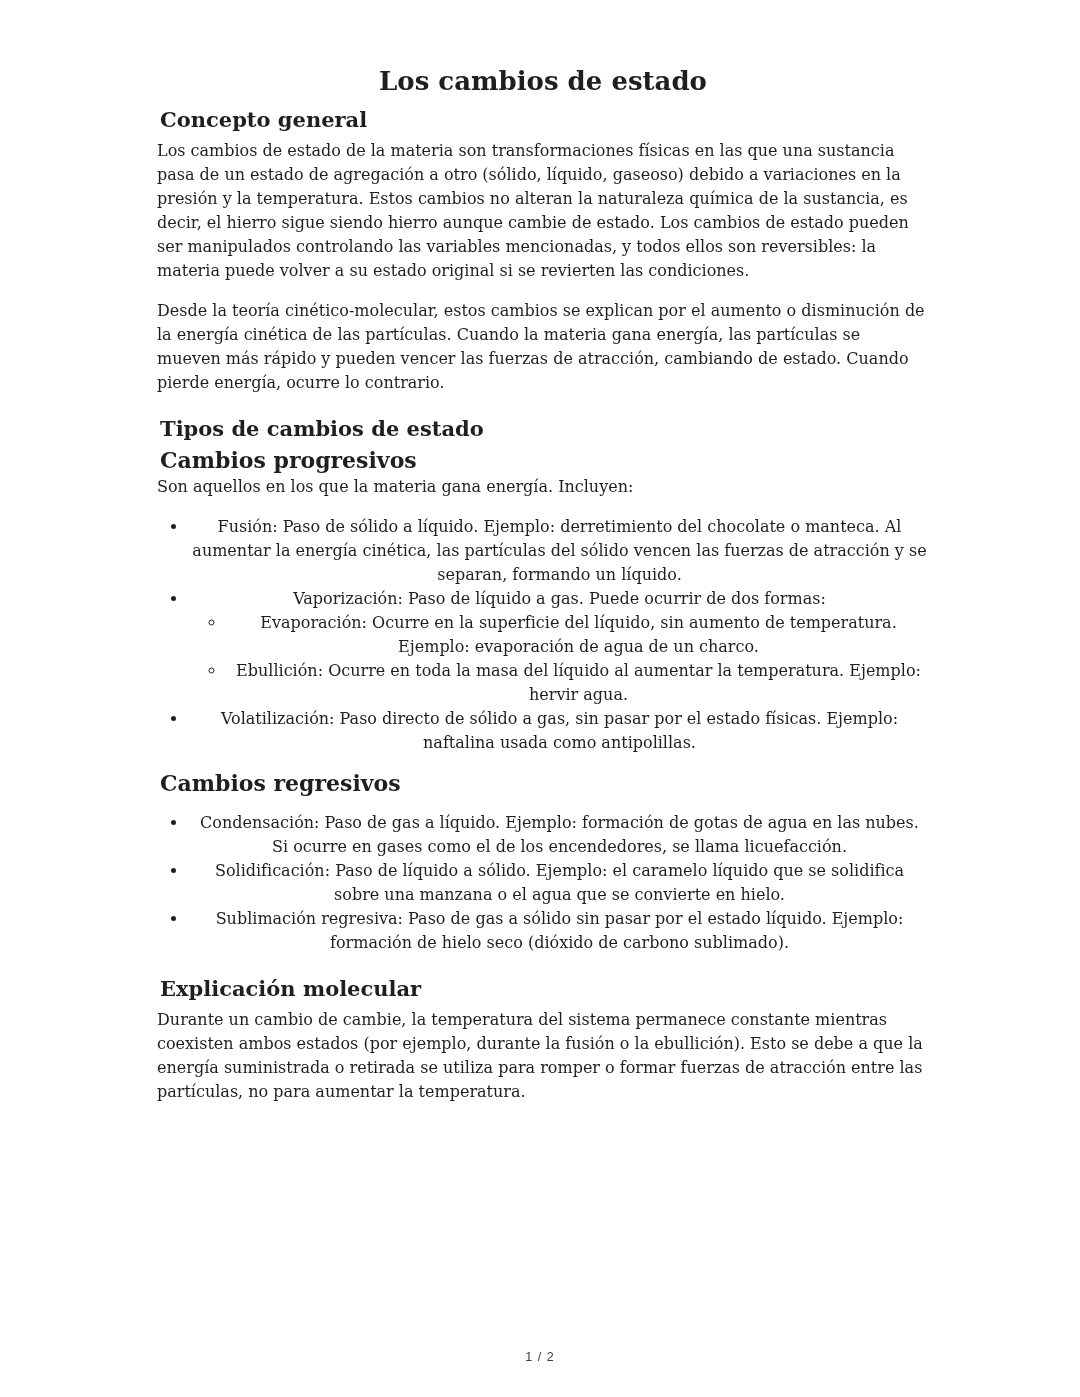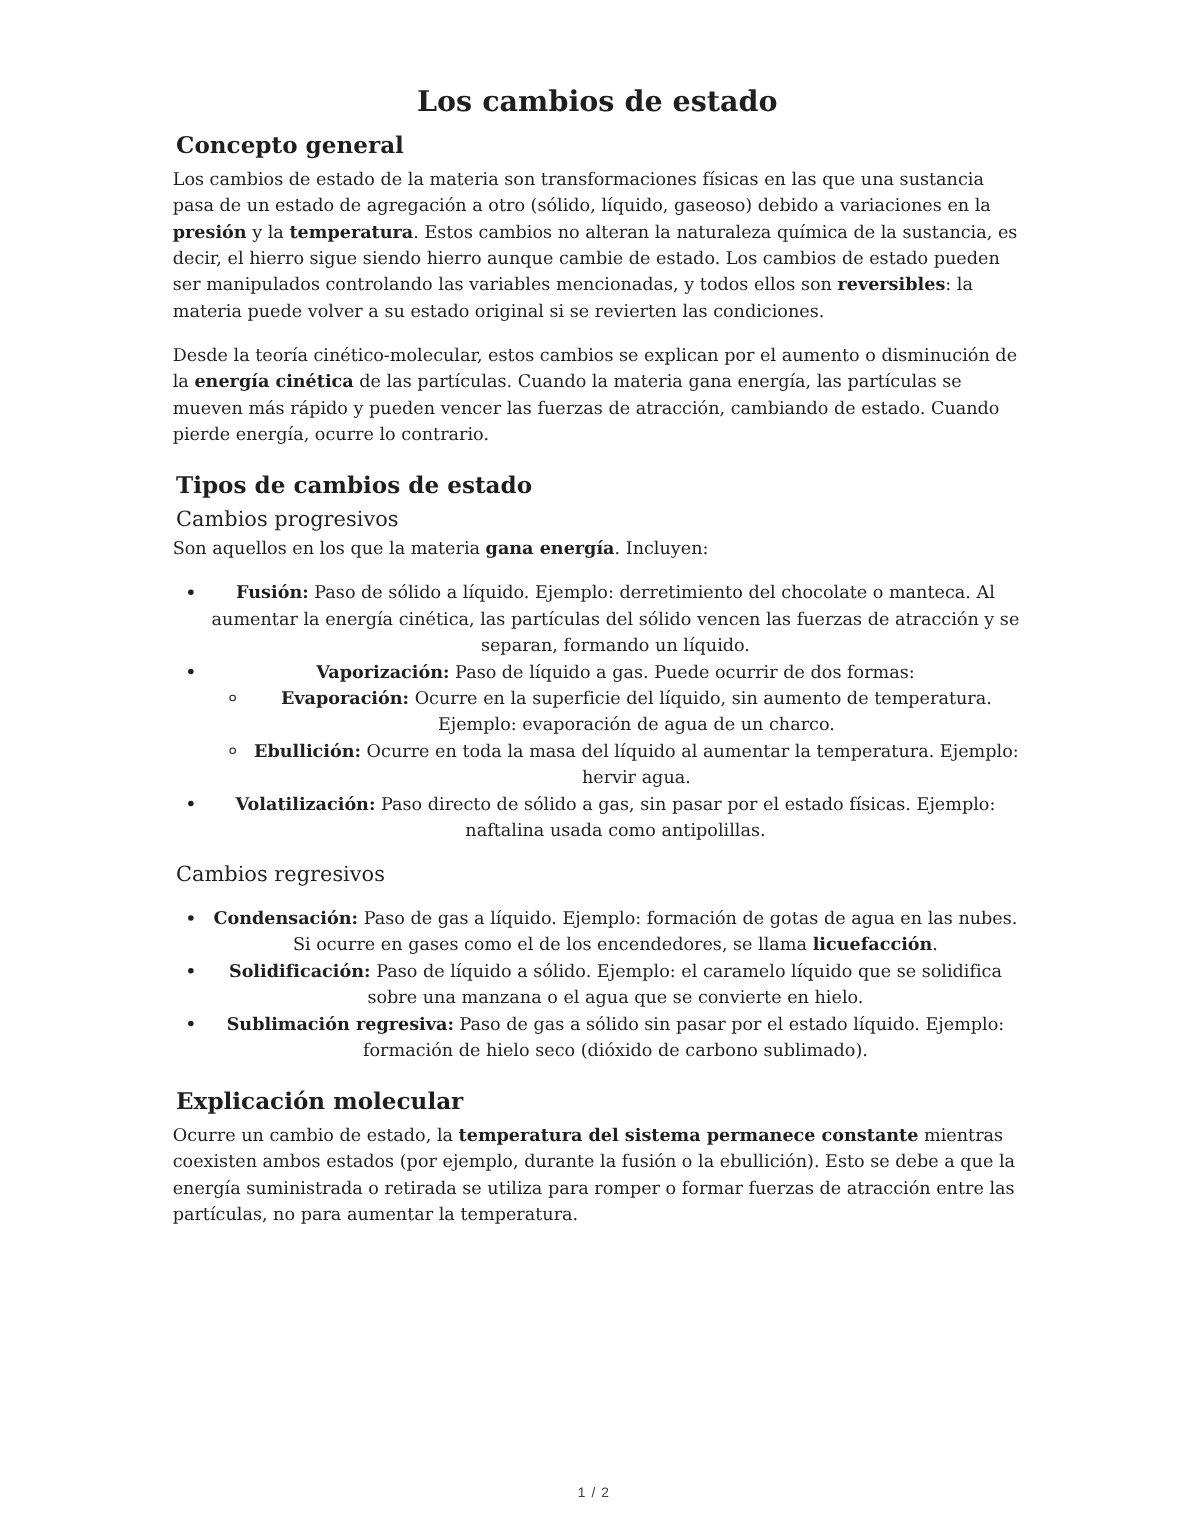--- a/index.html
+++ b/index.html
@@ -11,21 +11,21 @@
     width: 1080px;
     height: 1397px;
     position: relative;
     overflow: hidden;
     font-family: "DejaVu Serif", serif;
     color: #1f1f1f;
     -webkit-font-smoothing: antialiased;
   }
   .page {
     position: absolute;
-    top: 16px;
+    top: 4px;
     left: 157px;
     width: 772px;
     padding-top: 60px;
     font-size: 16px;
     line-height: 24px;
     text-align: left;
   }
   h1.doc-title {
     font-size: 26px;
     line-height: 34px;
@@ -37,23 +37,23 @@
     font-size: 21px;
     line-height: 28px;
     font-weight: bold;
     margin: 20px 0 5px 0;
     padding-left: 3px;
   }
   h2.section-heading.first {
     margin-top: 4px;
   }
   h3.subsection-heading {
-    font-size: 19px;
+    font-size: 22px;
     line-height: 24px;
-    font-weight: normal;
+    font-weight: bold;
     margin: 0 0 3px 0;
     padding-left: 3px;
   }
   p.body-paragraph {
     margin: 0 0 16px 0;
   }
   p.list-intro {
     margin: 0;
   }
   ul.bullet-list {
@@ -75,21 +75,21 @@
     position: absolute;
     top: 1350px;
     left: 0;
     width: 1080px;
     text-align: center;
     font-family: "Liberation Sans", sans-serif;
     font-size: 12.5px;
     letter-spacing: 1px;
     color: #3c4043;
   }
-  b { font-weight: bold; }
+  b { font-weight: normal; }
 </style>
 </head>
 <body>
 
 <div class="page">
 
   <h1 class="doc-title">Los cambios de estado</h1>
 
   <h2 class="section-heading first">Concepto general</h2>
   <p class="body-paragraph"><span>Los cambios de estado de la materia son transformaciones físicas en las que una sustancia pasa de un estado de agregación a otro (sólido, líquido, gaseoso) debido a variaciones en la </span><b>presión</b><span> y la </span><b>temperatura</b><span>. Estos cambios no alteran la naturaleza química de la sustancia, es decir, el hierro sigue siendo hierro aunque cambie de estado. Los cambios de estado pueden ser manipulados controlando las variables mencionadas, y todos ellos son </span><b>reversibles</b><span>: la materia puede volver a su estado original si se revierten las condiciones.</span></p>
@@ -128,18 +128,18 @@
     </li>
     <li>
       <span><b>Solidificación:</b><span> Paso de líquido a sólido. Ejemplo: el caramelo líquido que se solidifica sobre una manzana o el agua que se convierte en hielo.</span></span>
     </li>
     <li>
       <span><b>Sublimación regresiva:</b><span> Paso de gas a sólido sin pasar por el estado líquido. Ejemplo: formación de hielo seco (dióxido de carbono sublimado).</span></span>
     </li>
   </ul>
 
   <h2 class="section-heading">Explicación molecular</h2>
-  <p class="body-paragraph"><span>Ocurre un cambio de estado, la </span><b>temperatura del sistema permanece constante</b><span> mientras coexisten ambos estados (por ejemplo, durante la fusión o la ebullición). Esto se debe a que la energía suministrada o retirada se utiliza para romper o formar fuerzas de atracción entre las partículas, no para aumentar la temperatura.</span></p>
+  <p class="body-paragraph"><span>Durante un cambio de cambie, la </span><b>temperatura del sistema permanece constante</b><span> mientras coexisten ambos estados (por ejemplo, durante la fusión o la ebullición). Esto se debe a que la energía suministrada o retirada se utiliza para romper o formar fuerzas de atracción entre las partículas, no para aumentar la temperatura.</span></p>
 
 
 </div>
 
 <div class="page-footer">1 / 2</div>
 
 </body></html>

